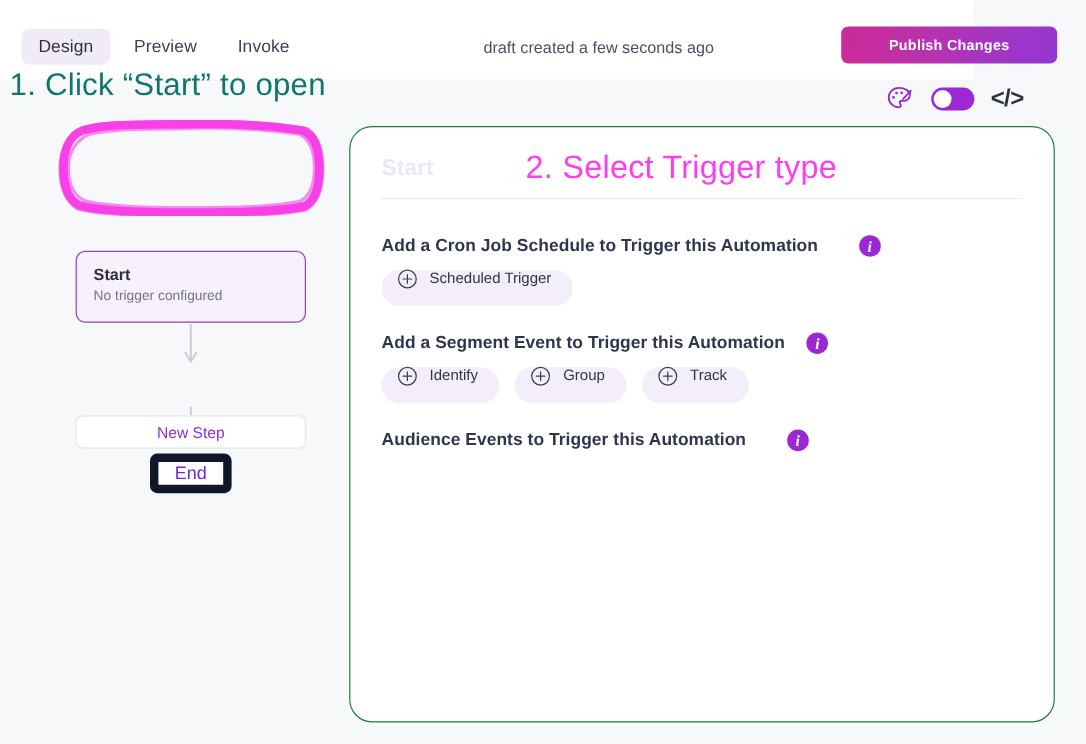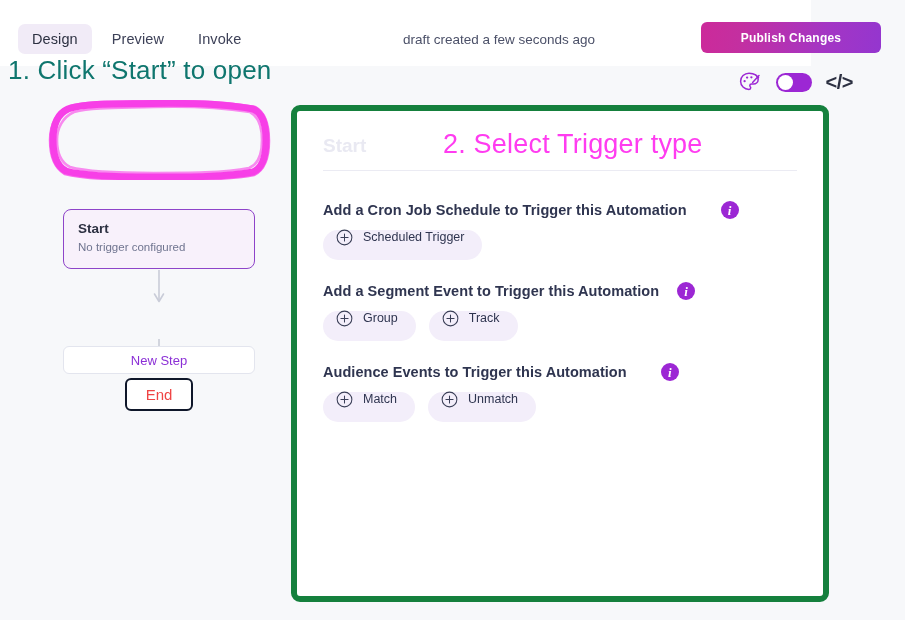--- a/index.html
+++ b/index.html
@@ -191,43 +191,43 @@
     cursor: pointer;
     margin-top: 36px;
   }
 
   .node-end {
     position: absolute;
     left: 125px;
     top: 278px;
     width: 68px;
     height: 33px;
-    border: 2px solid #0f172a;
+    border: 7px solid #0f172a;
     border-radius: 6px;
     background: #ffffff;
     display: flex;
     align-items: center;
     justify-content: center;
     font-size: 15px;
-    color: #ef4444;
+    color: #6d28d9;
     cursor: pointer;
   }
 
   .connector { position: absolute; left: 0; top: 0; width: 291px; height: 520px; pointer-events: none; }
 
   
   .panel {
     position: absolute;
     left: 291px;
     top: 105px;
-    width: 538px;
+    width: 588px;
     height: 497px;
     background: #ffffff;
-    border: 6px solid #15803d;
-    border-radius: 9px;
+    border: 1px solid #15803d;
+    border-radius: 19px;
     overflow: hidden;
   }
 
   .panel-head {
     position: relative;
     height: 58px;
     display: flex;
     align-items: center;
   }
   .panel-head .ph-start {
@@ -404,20 +404,29 @@
         </div>
       </div>
     </div>
 
     <div class="group">
       <div class="group-head">
         <span class="group-title">Add a Segment Event to Trigger this Automation</span>
         <span class="info-icon gi-2">i</span>
       </div>
       <div class="chips">
+        <div class="chip">
+          <span>
+            <svg class="plus-icon" viewBox="0 0 18 18" fill="none">
+              <circle cx="9" cy="9" r="7.8" stroke="#3a3f57" stroke-width="1.1"></circle>
+              <path d="M9 5.2v7.6M5.2 9h7.6" stroke="#3a3f57" stroke-width="1.1" stroke-linecap="round"></path>
+            </svg>
+          </span>
+          <span>Identify</span>
+        </div>
         <div class="chip">
           <span>
             <svg class="plus-icon" viewBox="0 0 18 18" fill="none">
               <circle cx="9" cy="9" r="7.8" stroke="#3a3f57" stroke-width="1.1"></circle>
               <path d="M9 5.2v7.6M5.2 9h7.6" stroke="#3a3f57" stroke-width="1.1" stroke-linecap="round"></path>
             </svg>
           </span>
           <span>Group</span>
         </div>
         <div class="chip">
@@ -430,36 +439,16 @@
           <span>Track</span>
         </div>
       </div>
     </div>
 
     <div class="group">
       <div class="group-head">
         <span class="group-title">Audience Events to Trigger this Automation</span>
         <span class="info-icon gi-3">i</span>
       </div>
-      <div class="chips">
-        <div class="chip">
-          <span>
-            <svg class="plus-icon" viewBox="0 0 18 18" fill="none">
-              <circle cx="9" cy="9" r="7.8" stroke="#3a3f57" stroke-width="1.1"></circle>
-              <path d="M9 5.2v7.6M5.2 9h7.6" stroke="#3a3f57" stroke-width="1.1" stroke-linecap="round"></path>
-            </svg>
-          </span>
-          <span>Match</span>
-        </div>
-        <div class="chip">
-          <span>
-            <svg class="plus-icon" viewBox="0 0 18 18" fill="none">
-              <circle cx="9" cy="9" r="7.8" stroke="#3a3f57" stroke-width="1.1"></circle>
-              <path d="M9 5.2v7.6M5.2 9h7.6" stroke="#3a3f57" stroke-width="1.1" stroke-linecap="round"></path>
-            </svg>
-          </span>
-          <span>Unmatch</span>
-        </div>
-      </div>
     </div>
 
   </div>
 </div>
 
 </body></html>

